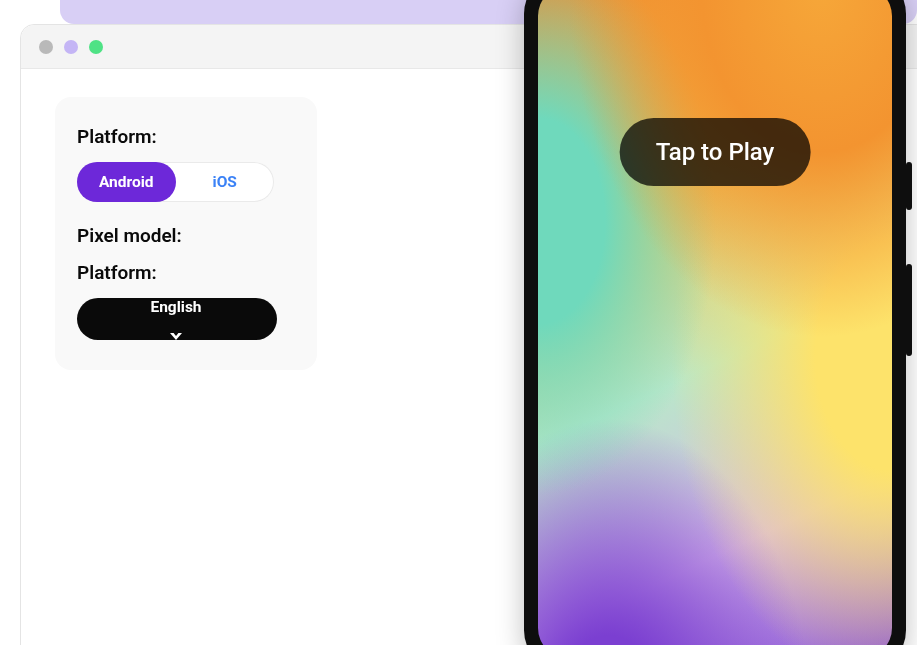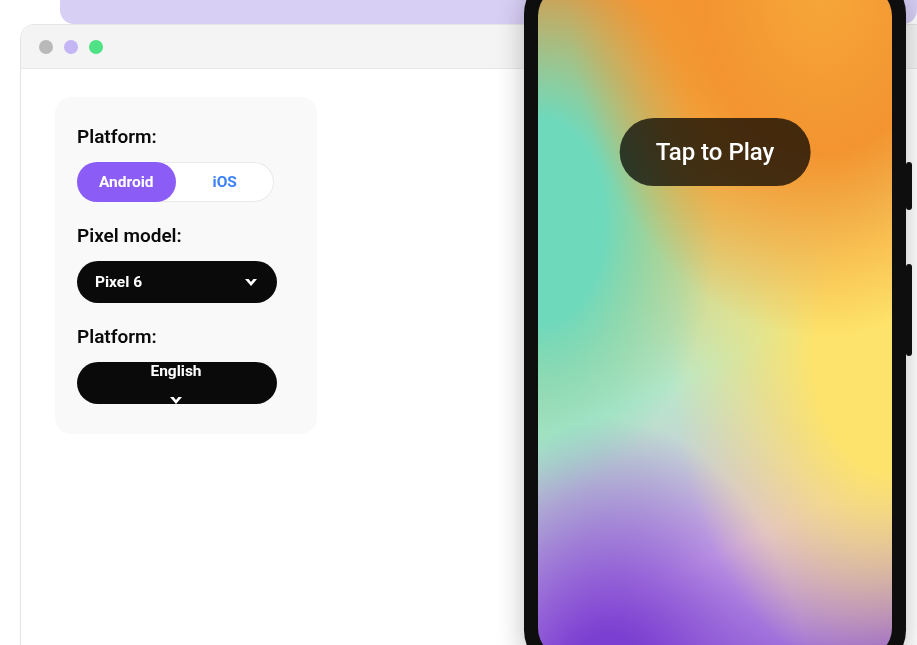--- a/index.html
+++ b/index.html
@@ -54,21 +54,21 @@
       flex: 1;
       height: 40px;
       border-radius: 999px;
       display: flex;
       align-items: center;
       justify-content: center;
       font-size: 15.5px;
       font-weight: 700;
       cursor: pointer;
     }
-    .seg.active { background: #8b5cf6; color: #ffffff; }
+    .seg.active { background: #6d28d9; color: #ffffff; }
     .seg.inactive { color: #3b82f6; }
 
     .dropdown {
       width: 200px;
       height: 42px;
       background: #0a0a0a;
       color: #ffffff;
       border-radius: 999px;
       display: flex;
       align-items: center;
@@ -163,24 +163,20 @@
   </div>
 
   <div class="panel">
     <div class="label">Platform:</div>
     <div class="seg-group">
       <div class="seg active">Android</div>
       <div class="seg inactive">iOS</div>
     </div>
 
     <div class="label">Pixel model:</div>
-    <div class="dropdown">
-      <span>Pixel 6</span>
-      <span class="chev"></span>
-    </div>
 
     <div class="label">Platform:</div>
     <div class="dropdown" style="margin-bottom:0;">
       <span>English</span>
       <span class="chev"></span>
     </div>
   </div>
 </div>
 
 <div class="phone">

